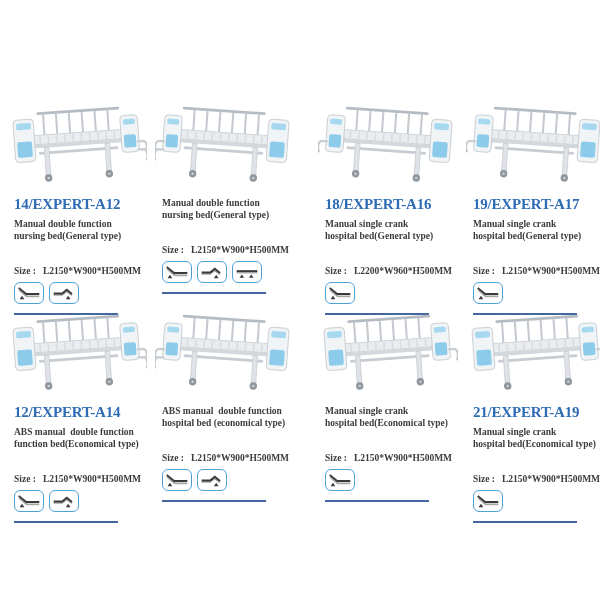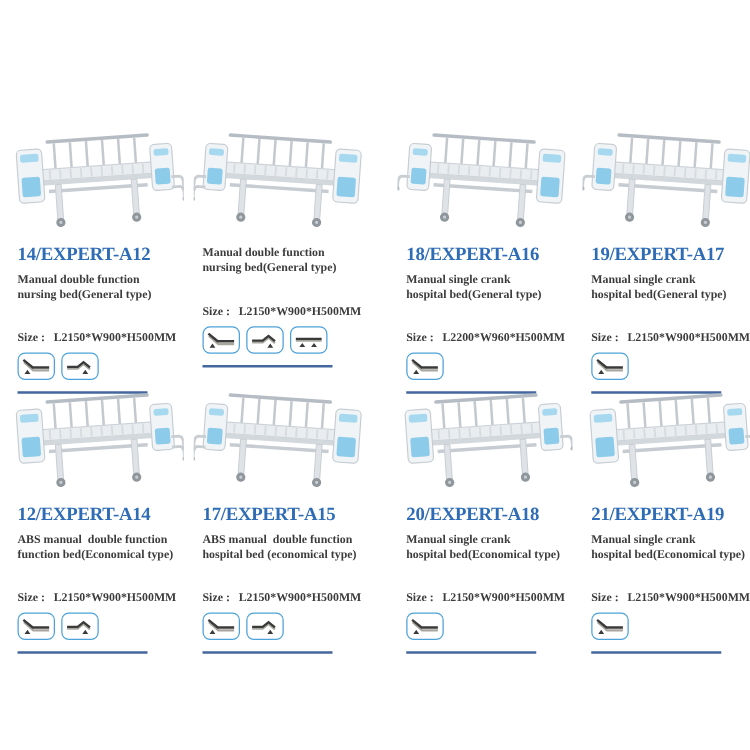--- a/index.html
+++ b/index.html
@@ -379,21 +379,20 @@
             <rect x="124" y="29" width="19" height="40" rx="4" fill="#f1f4f6" stroke="#c6ccd1" stroke-width="1"></rect>
             <rect x="127" y="33" width="13" height="6" rx="2" fill="#a6d9f0"></rect>
             <rect x="127" y="50" width="13" height="14" rx="2" fill="#8ccbe9"></rect>
             <path d="M141 58 h7 q3 1 3 5 v5" fill="none" stroke="#c9ced3" stroke-width="2.4"></path>
             <circle cx="151" cy="69" r="1.8" fill="#b2b8bf"></circle>
             <path d="M141 67 h7 q3 1 3 5 v5" fill="none" stroke="#c9ced3" stroke-width="2.4"></path>
             <circle cx="151" cy="78" r="1.8" fill="#b2b8bf"></circle>
           </g>
         </svg>
       </div>
-    <h3 class="title">17/EXPERT-A15</h3>
     <p class="desc"><span>ABS manual  double function</span><br><span>hospital bed (economical type)</span></p>
     <p class="size"><span class="size-label">Size :</span><span>L2150*W900*H500MM</span></p>
     <div class="icons">
         <span class="pos-icon">
           <svg viewBox="0 0 26 16">
             <path d="M2.5 4 L10.5 11 L24 11" fill="none" stroke="#a8a69e" stroke-width="2"></path>
             <path d="M2 2 L10 8.5 L24 8.5" fill="none" stroke="#3a3a3a" stroke-width="2"></path>
             <path d="M3 14 h5 l-2.5 -3.5 z" fill="#3a3a3a"></path>
           </svg>
         </span>
@@ -441,21 +440,20 @@
             <rect x="11" y="30" width="16" height="7" rx="2" fill="#a6d9f0"></rect>
             <rect x="11" y="50" width="16" height="17" rx="2" fill="#8ccbe9"></rect>
             <rect x="124" y="29" width="19" height="40" rx="4" fill="#f1f4f6" stroke="#c6ccd1" stroke-width="1"></rect>
             <rect x="127" y="33" width="13" height="6" rx="2" fill="#a6d9f0"></rect>
             <rect x="127" y="50" width="13" height="14" rx="2" fill="#8ccbe9"></rect>
             <path d="M141 58 h7 q3 1 3 5 v5" fill="none" stroke="#c9ced3" stroke-width="2.4"></path>
             <circle cx="151" cy="69" r="1.8" fill="#b2b8bf"></circle>
           </g>
         </svg>
       </div>
-    <h3 class="title">20/EXPERT-A18</h3>
     <p class="desc"><span>Manual single crank</span><br><span>hospital bed(Economical type)</span></p>
     <p class="size"><span class="size-label">Size :</span><span>L2150*W900*H500MM</span></p>
     <div class="icons">
         <span class="pos-icon">
           <svg viewBox="0 0 26 16">
             <path d="M2.5 4 L10.5 11 L24 11" fill="none" stroke="#a8a69e" stroke-width="2"></path>
             <path d="M2 2 L10 8.5 L24 8.5" fill="none" stroke="#3a3a3a" stroke-width="2"></path>
             <path d="M3 14 h5 l-2.5 -3.5 z" fill="#3a3a3a"></path>
           </svg>
         </span>

